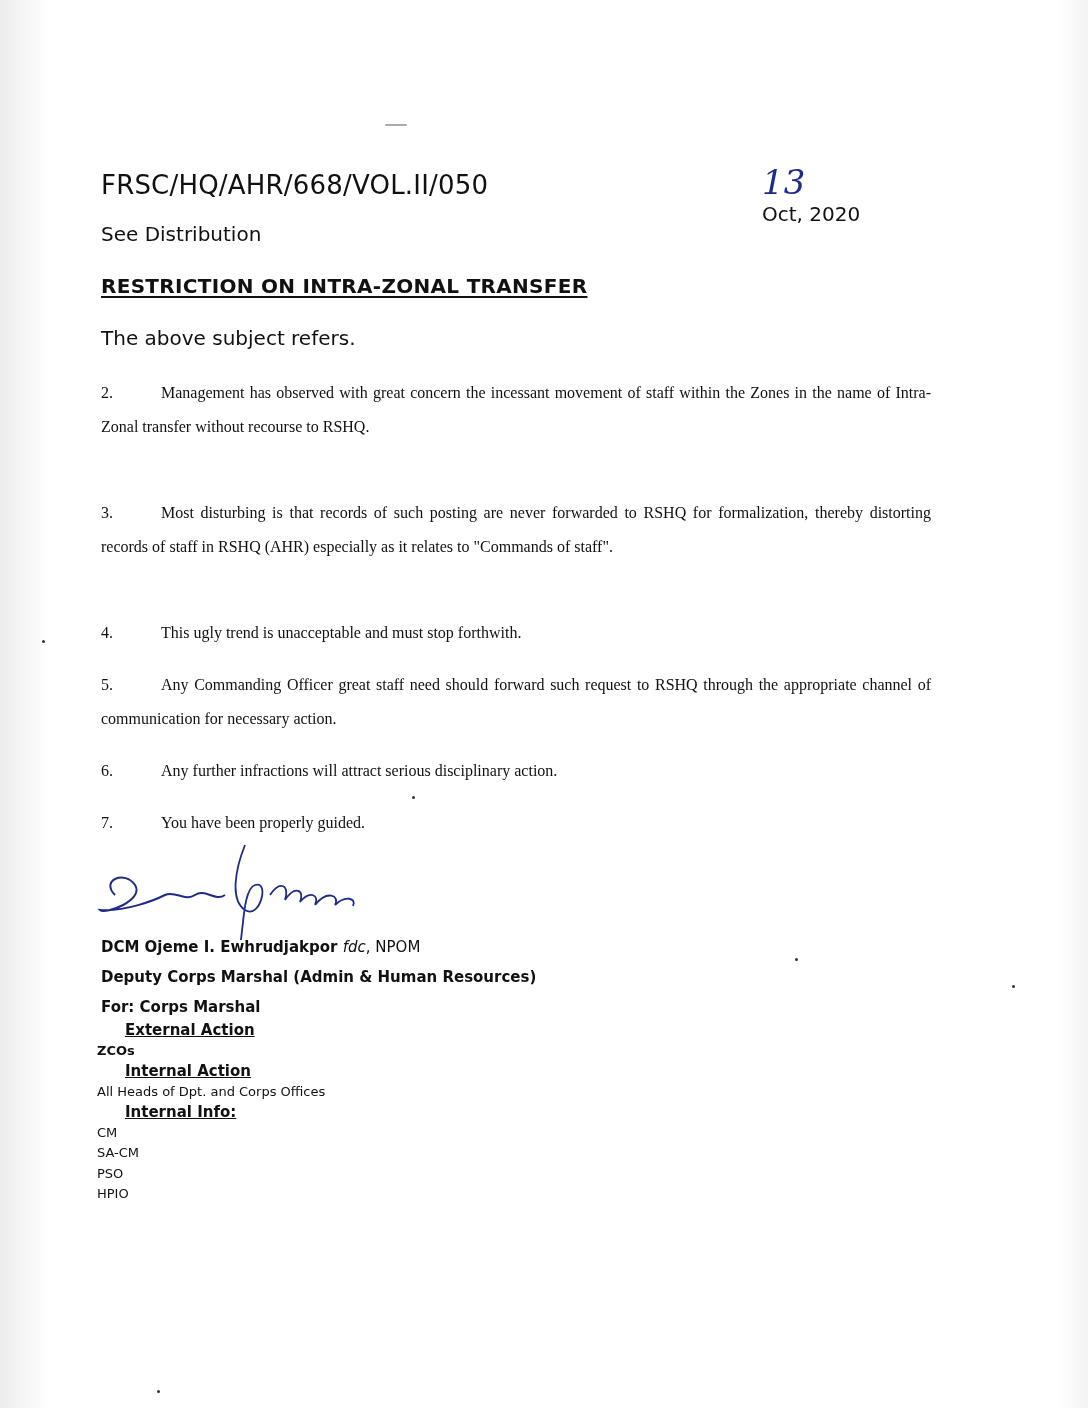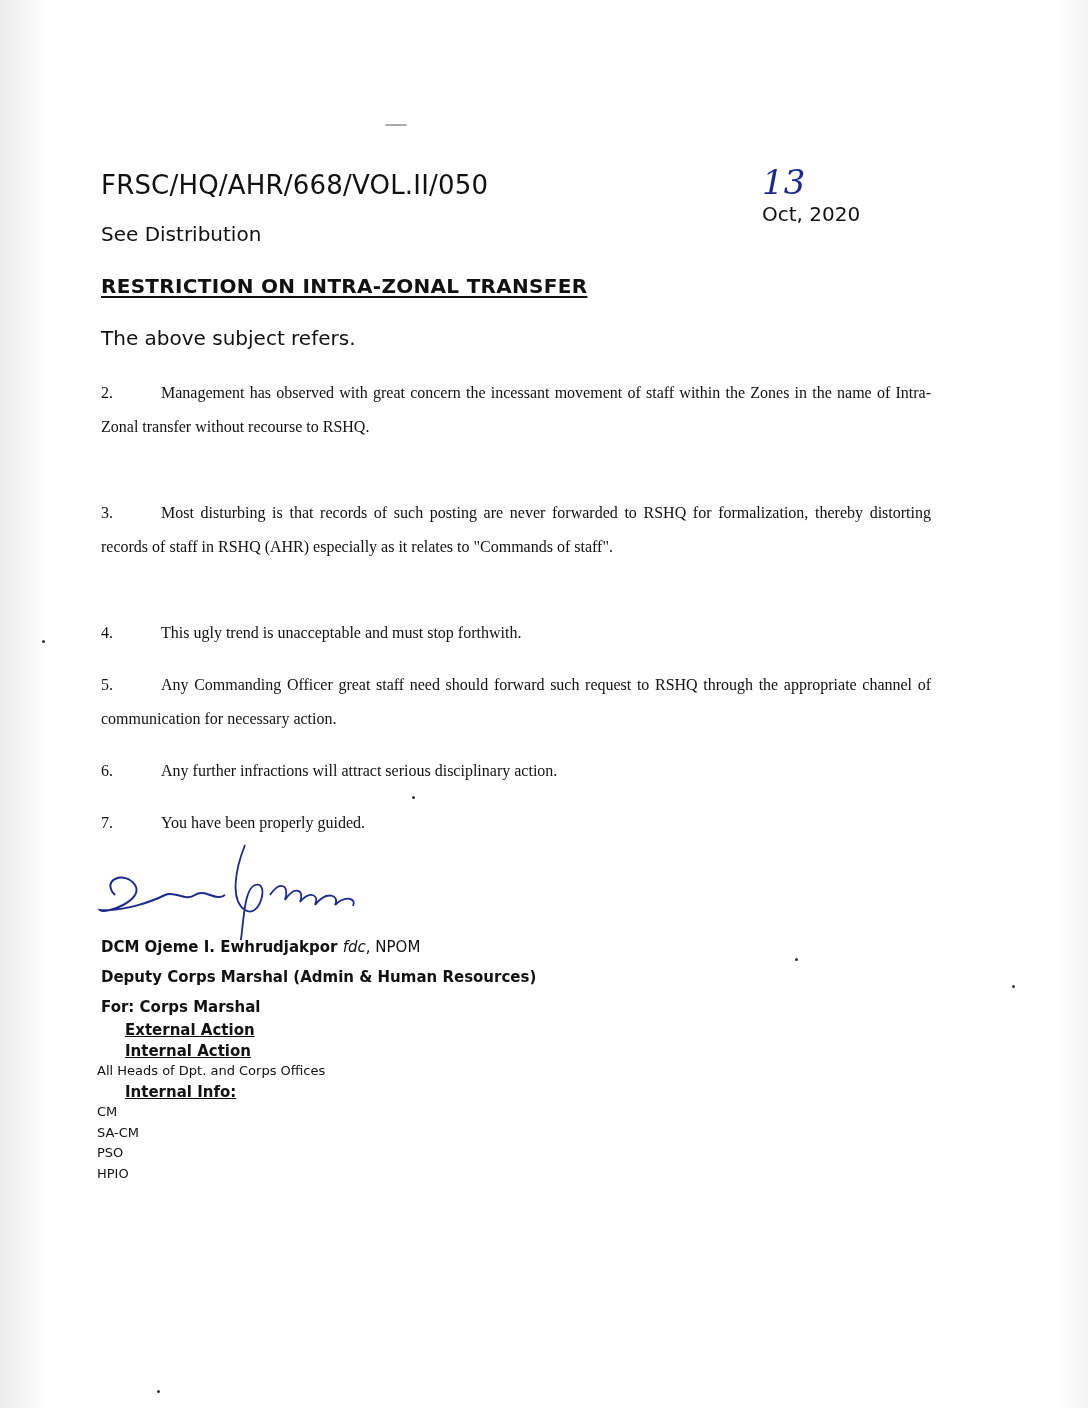--- a/index.html
+++ b/index.html
@@ -102,20 +102,21 @@
   <div>
     <span>DCM Ojeme I. Ewhrudjakpor</span>
     <span class="italic">fdc</span><span class="postnom">, NPOM</span>
   </div>
   <div>Deputy Corps Marshal (Admin &amp; Human Resources)</div>
   <div>For: Corps Marshal</div>
 </div>
 
 <div class="dist">
   <div class="hdr">External Action</div>
+  <div class="bold">ZCOs</div>
   <div class="hdr">Internal Action</div>
   <div>All Heads of Dpt. and Corps Offices</div>
   <div class="hdr">Internal Info:</div>
   <div>CM</div>
   <div>SA-CM</div>
   <div>PSO</div>
   <div>HPIO</div>
 </div>
 
 <div class="speck" style="left:412px;top:796px;width:3px;height:3px;"></div>

